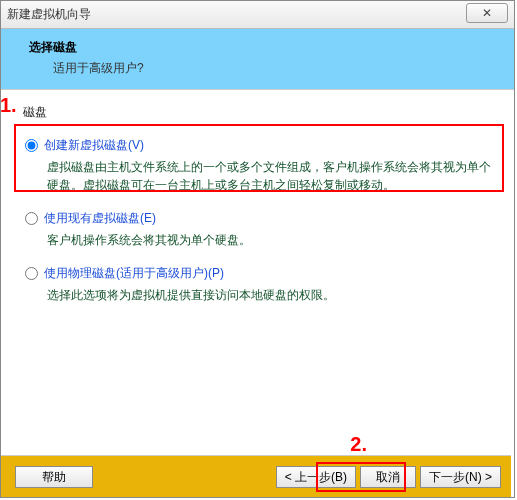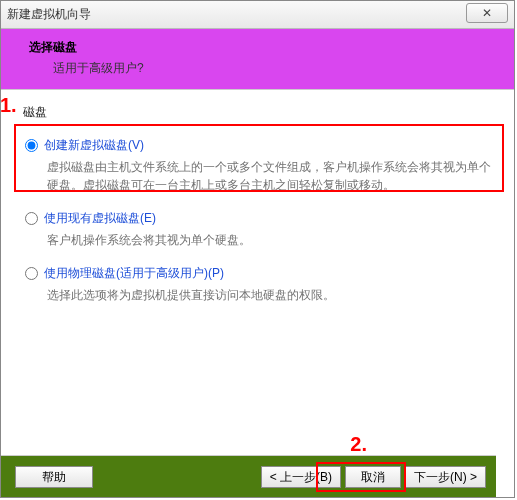--- a/index.html
+++ b/index.html
@@ -46,21 +46,21 @@
     align-items: center;
     justify-content: center;
     font-family: Arial, sans-serif;
     font-size: 12px;
     color: #444;
     cursor: default;
   }
   .header-section {
     padding: 10px 16px 12px 28px;
     border-bottom: 1px solid #ccc;
-    background: #d946ef;
+    background: #7dd3fc;
   }
   .header-title {
     font-weight: bold;
     font-size: 12px;
   }
   .header-sub {
     font-size: 12px;
     margin-top: 4px;
     padding-left: 24px;
     color: #333;
@@ -77,21 +77,21 @@
   }
   .option {
     margin-bottom: 16px;
     padding-left: 4px;
   }
   .opt-row { display: flex; align-items: flex-start; }
   .opt-row input[type=radio] { margin: 2px 6px 0 0; }
   .opt-label { font-size: 12px; color: #1d4ed8; }
   .opt-desc {
     font-size: 12px;
-    color: #737373;
+    color: #14532d;
     margin-left: 22px;
     margin-top: 4px;
     line-height: 1.5;
   }
   .annot-1 {
     position: absolute;
     left: 0px;
     top: 94px;
     color: #f00;
     font-weight: bold;
@@ -101,24 +101,24 @@
   }
   .red-box-1 {
     position: absolute;
     border: 2px solid #f00;
     pointer-events: none;
   }
   .footer {
     position: absolute;
     bottom: 0;
     left: 0;
-    right: 18px;
+    right: 3px;
     height: 42px;
     border-top: 1px solid #ccc;
-    background: #4d7c0f;
+    background: #eab308;
     display: flex;
     align-items: center;
     padding: 0 10px;
   }
   .btn {
     height: 22px;
     min-width: 78px;
     border: 1px solid #8a8a8a;
     background: linear-gradient(#fdfdfd,#e5e5e5);
     font-size: 12px;

